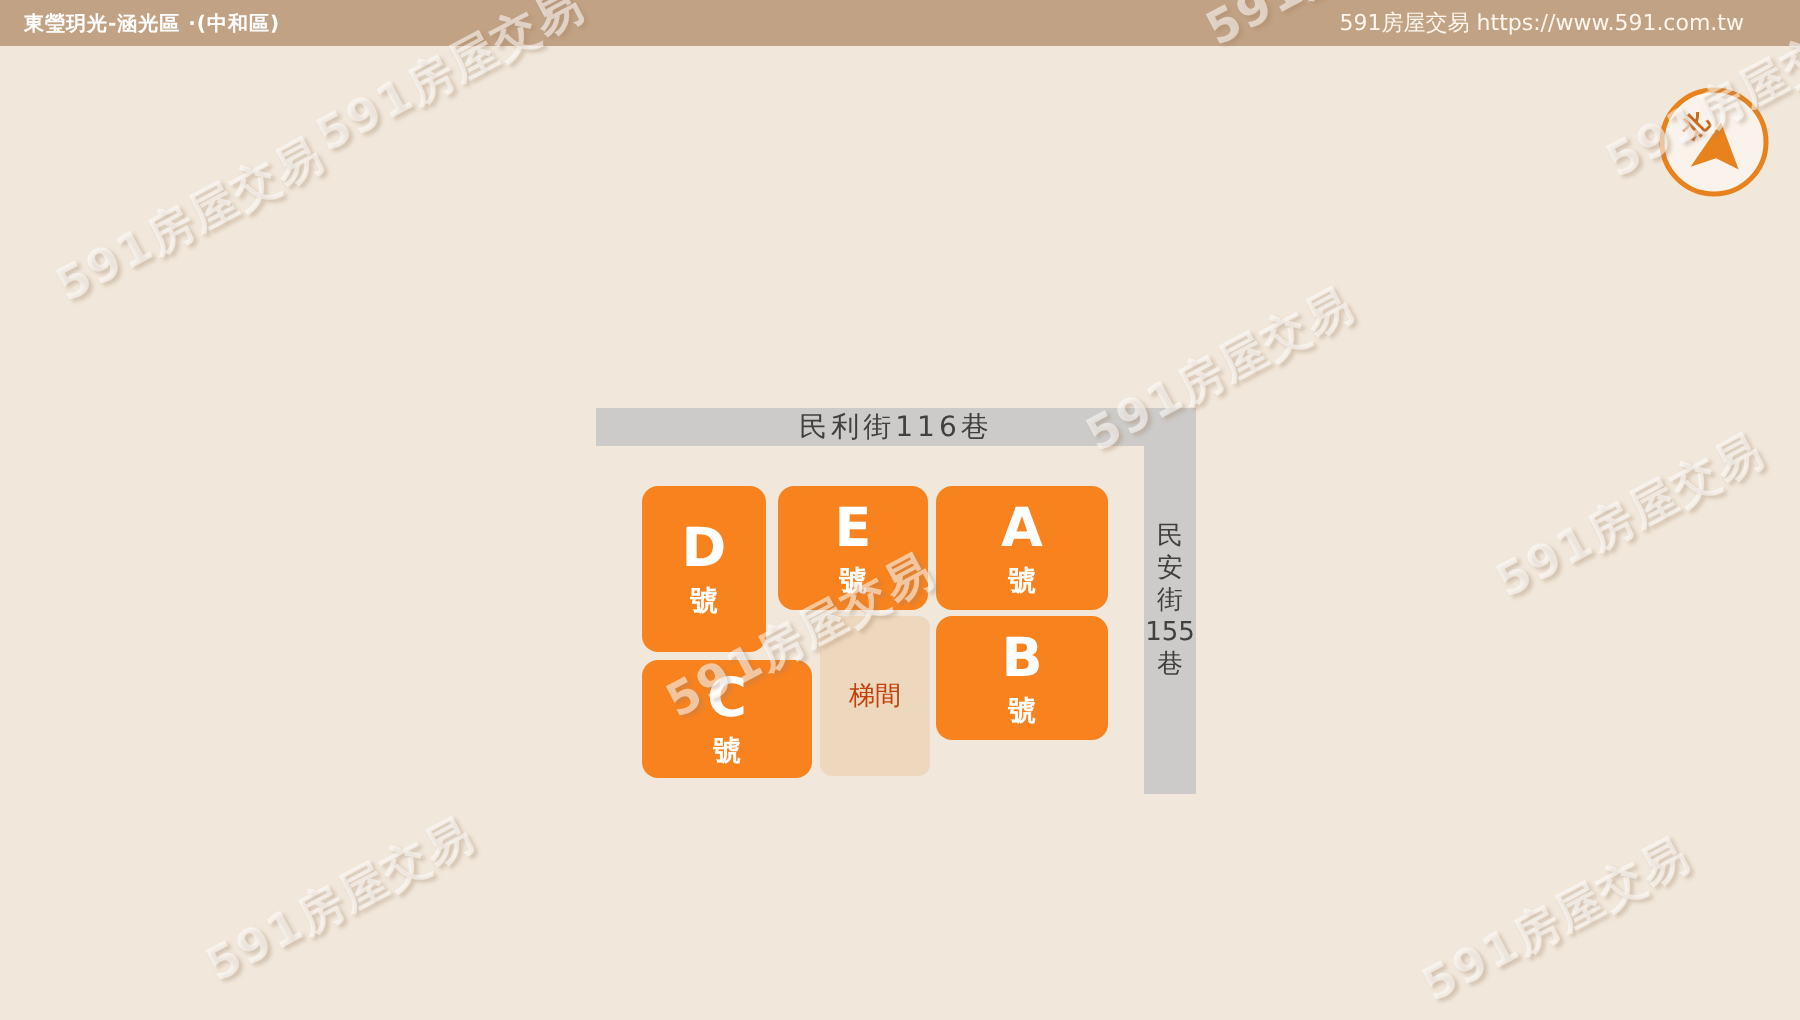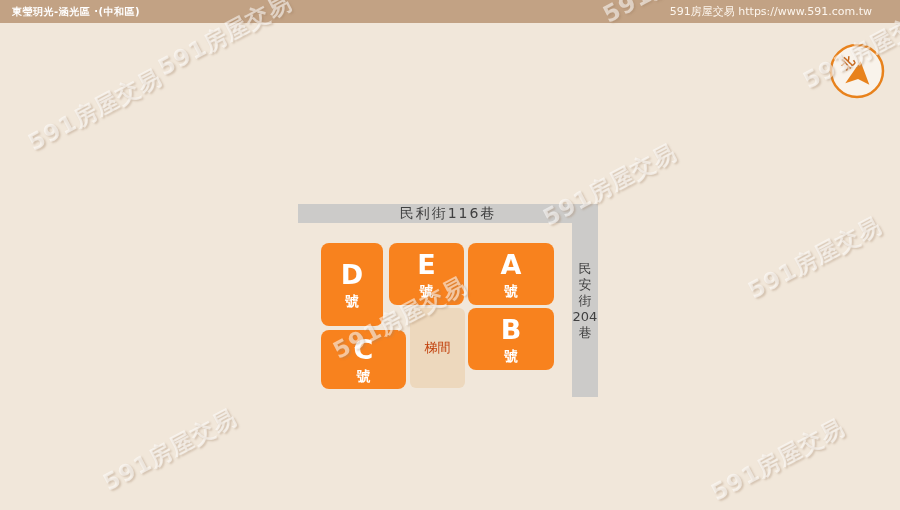--- a/index.html
+++ b/index.html
@@ -82,21 +82,21 @@
   <div class="plan">
 
     <div class="street street-h">
       <span class="street-label">民利街116巷</span>
     </div>
 
     <div class="street street-v">
       <span class="vchar">民</span>
       <span class="vchar">安</span>
       <span class="vchar">街</span>
-      <span class="vchar">204</span>
+      <span class="vchar">155</span>
       <span class="vchar">巷</span>
     </div>
 
     <div class="unit unit-d">
       <span class="unit-letter">D</span>
       <span class="unit-suffix">號</span>
     </div>
     <div class="unit unit-e">
       <span class="unit-letter">E</span>
       <span class="unit-suffix">號</span>

